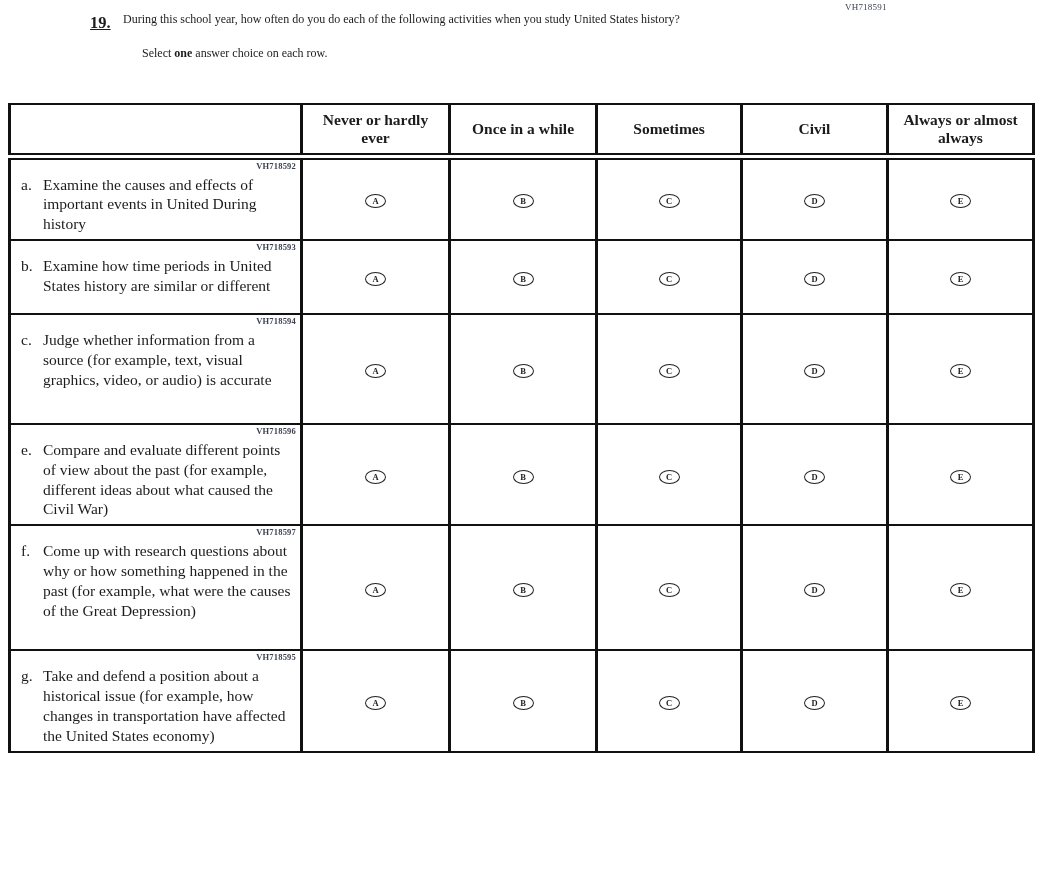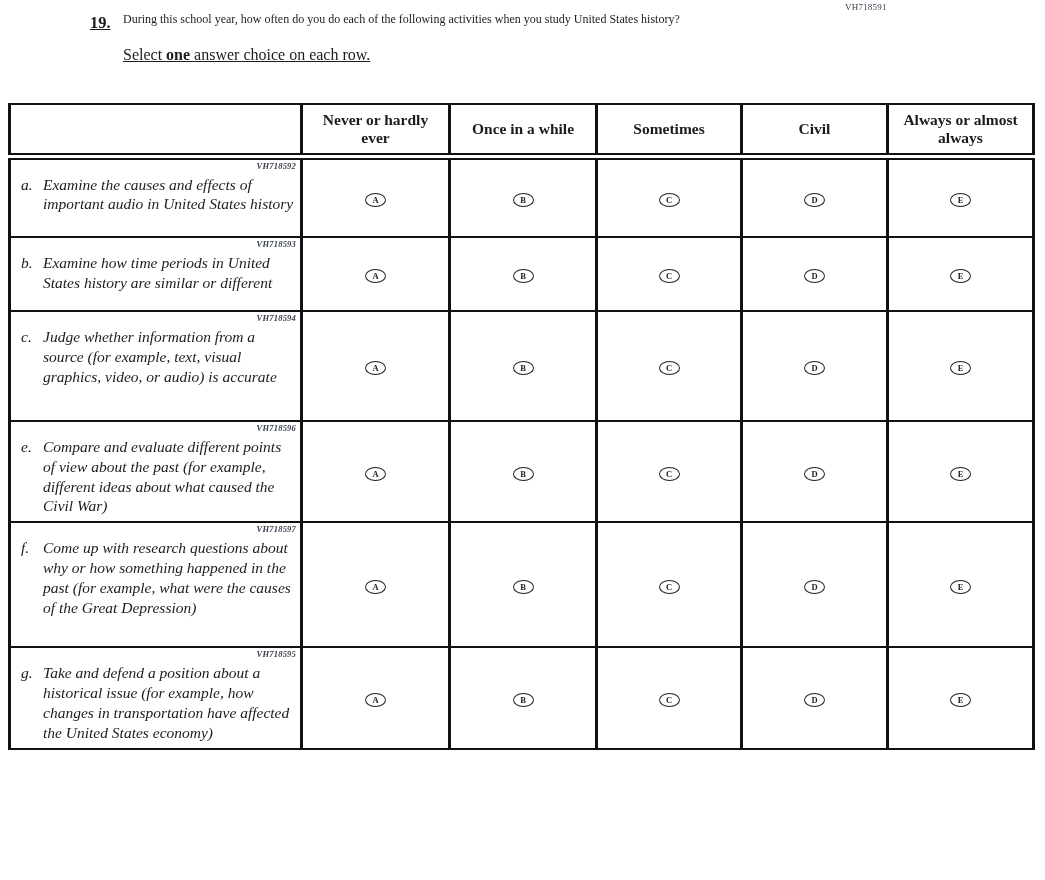--- a/index.html
+++ b/index.html
@@ -35,23 +35,22 @@
     line-height: 1.32;
     text-decoration: underline;
   }
   .question-text {
     font-size: 12px;
     line-height: 1.32;
     max-width: 690px;
   }
   .instruction {
     margin-top: 12px;
-    margin-left: 33px;
-    font-size: 16px;
-    text-decoration: underline;
+    margin-left: 52px;
+    font-size: 12px;
   }
   .instruction b { font-weight: bold; }
 
   table.matrix {
     position: absolute;
     top: 103px; left: 8px;
     width: 1024px;
     border-collapse: collapse;
     table-layout: fixed;
   }
@@ -75,21 +74,20 @@
   tbody tr:nth-child(3) td { height: 110px; }
   tbody tr:nth-child(4) td { height: 71px; }
   tbody tr:nth-child(5) td { height: 125px; }
   tbody tr:nth-child(6) td { height: 102px; }
   tbody tr:nth-child(7) td { height: 116px; }
 
   td.stem-cell {
     position: relative;
     vertical-align: top;
     padding: 15px 6px 5px 10px;
-    font-style: italic;
   }
   .stem-code {
     position: absolute;
     top: 1px; right: 4px;
     font-size: 8.5px;
     font-weight: bold;
     letter-spacing: 0.2px;
     color: #3a4150;
   }
   .stem-flex { display: flex; }
@@ -154,21 +152,21 @@
       <th>Civil</th>
       <th>Always or almost always</th>
     </tr>
   </thead>
   <tbody id="matrix-body">
   <tr>
     <td class="stem-cell">
       <span class="stem-code">VH718592</span>
       <div class="stem-flex">
         <span class="stem-letter">a.</span>
-        <span class="stem-text">Examine the causes and effects of important audio in United States history</span>
+        <span class="stem-text">Examine the causes and effects of important events in United During history</span>
       </div>
     </td>
   <td class="option-cell"><span class="bubble">A</span></td>
         <td class="option-cell"><span class="bubble">B</span></td>
         <td class="option-cell"><span class="bubble">C</span></td>
         <td class="option-cell"><span class="bubble">D</span></td>
         <td class="option-cell"><span class="bubble">E</span></td>
       </tr>
 
   <tr>

